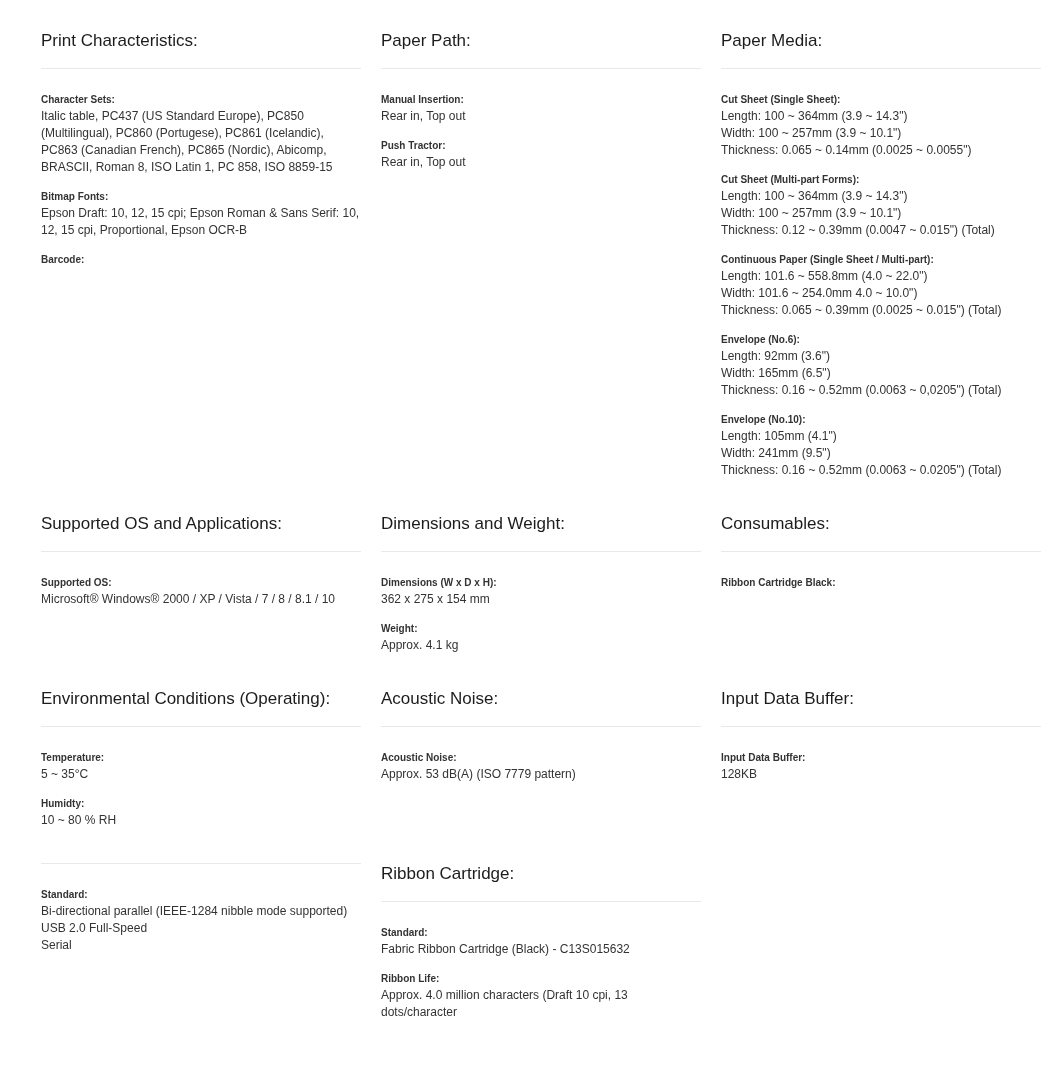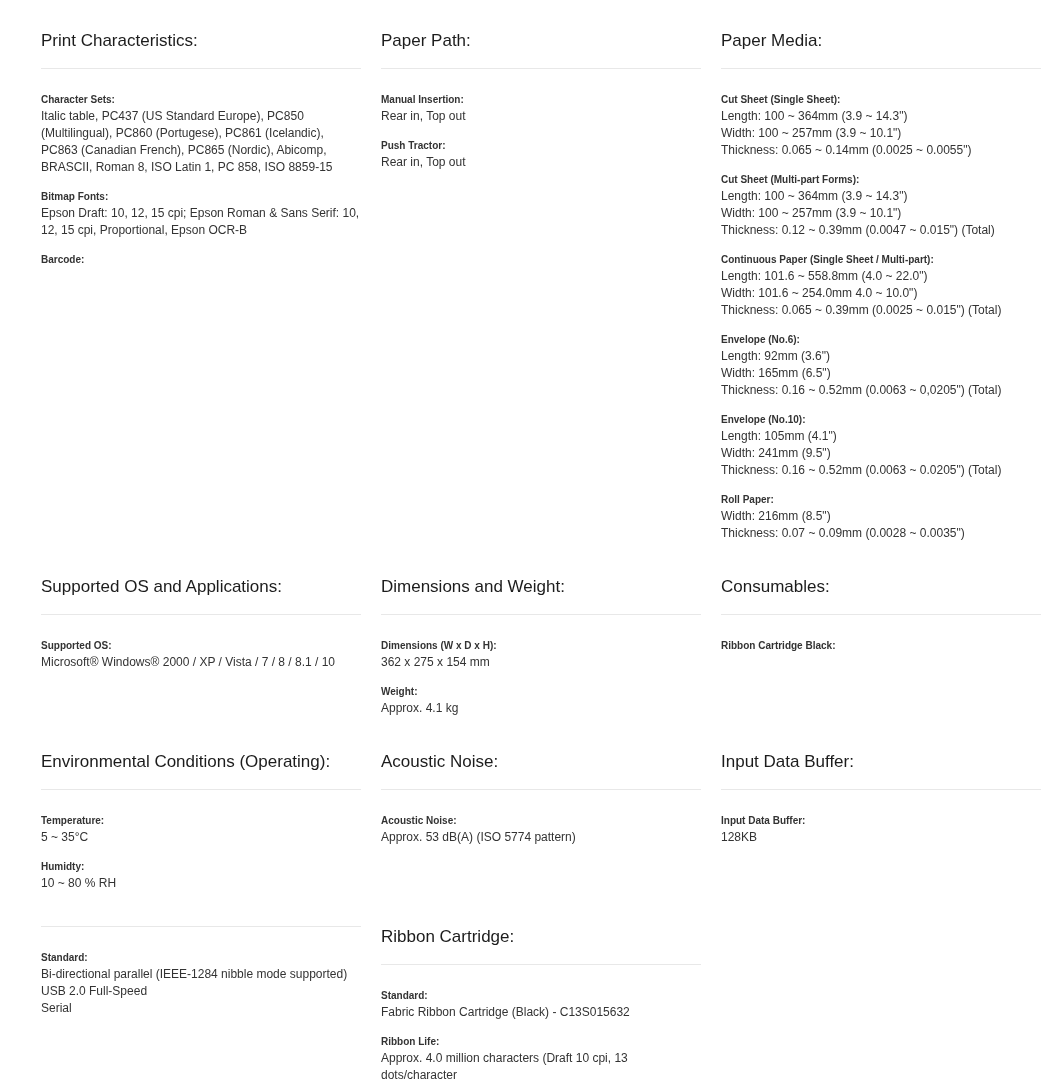--- a/index.html
+++ b/index.html
@@ -117,25 +117,20 @@
         <div class="spec-value">Length: 92mm (3.6")
 Width: 165mm (6.5")
 Thickness: 0.16 ~ 0.52mm (0.0063 ~ 0,0205") (Total)</div>
       </div>
       <div class="spec-group">
         <div class="spec-label">Envelope (No.10):</div>
         <div class="spec-value">Length: 105mm (4.1")
 Width: 241mm (9.5")
 Thickness: 0.16 ~ 0.52mm (0.0063 ~ 0.0205") (Total)</div>
       </div>
-      <div class="spec-group">
-        <div class="spec-label">Roll Paper:</div>
-        <div class="spec-value">Width: 216mm (8.5")
-Thickness: 0.07 ~ 0.09mm (0.0028 ~ 0.0035")</div>
-      </div>
     </section>
   </div>
 
   <div class="row">
     <section class="cell">
       <h2 class="section-title">Supported OS and Applications:</h2>
       <div class="section-divider"></div>
       <div class="spec-group">
         <div class="spec-label">Supported OS:</div>
         <div class="spec-value">Microsoft® Windows® 2000 / XP / Vista / 7 / 8 / 8.1 / 10</div>
@@ -176,21 +171,21 @@
         <div class="spec-label">Humidty:</div>
         <div class="spec-value">10 ~ 80 % RH</div>
       </div>
     </section>
 
     <section class="cell">
       <h2 class="section-title">Acoustic Noise:</h2>
       <div class="section-divider"></div>
       <div class="spec-group">
         <div class="spec-label">Acoustic Noise:</div>
-        <div class="spec-value">Approx. 53 dB(A) (ISO 5774 pattern)</div>
+        <div class="spec-value">Approx. 53 dB(A) (ISO 7779 pattern)</div>
       </div>
     </section>
 
     <section class="cell">
       <h2 class="section-title">Input Data Buffer:</h2>
       <div class="section-divider"></div>
       <div class="spec-group">
         <div class="spec-label">Input Data Buffer:</div>
         <div class="spec-value">128KB</div>
       </div>

